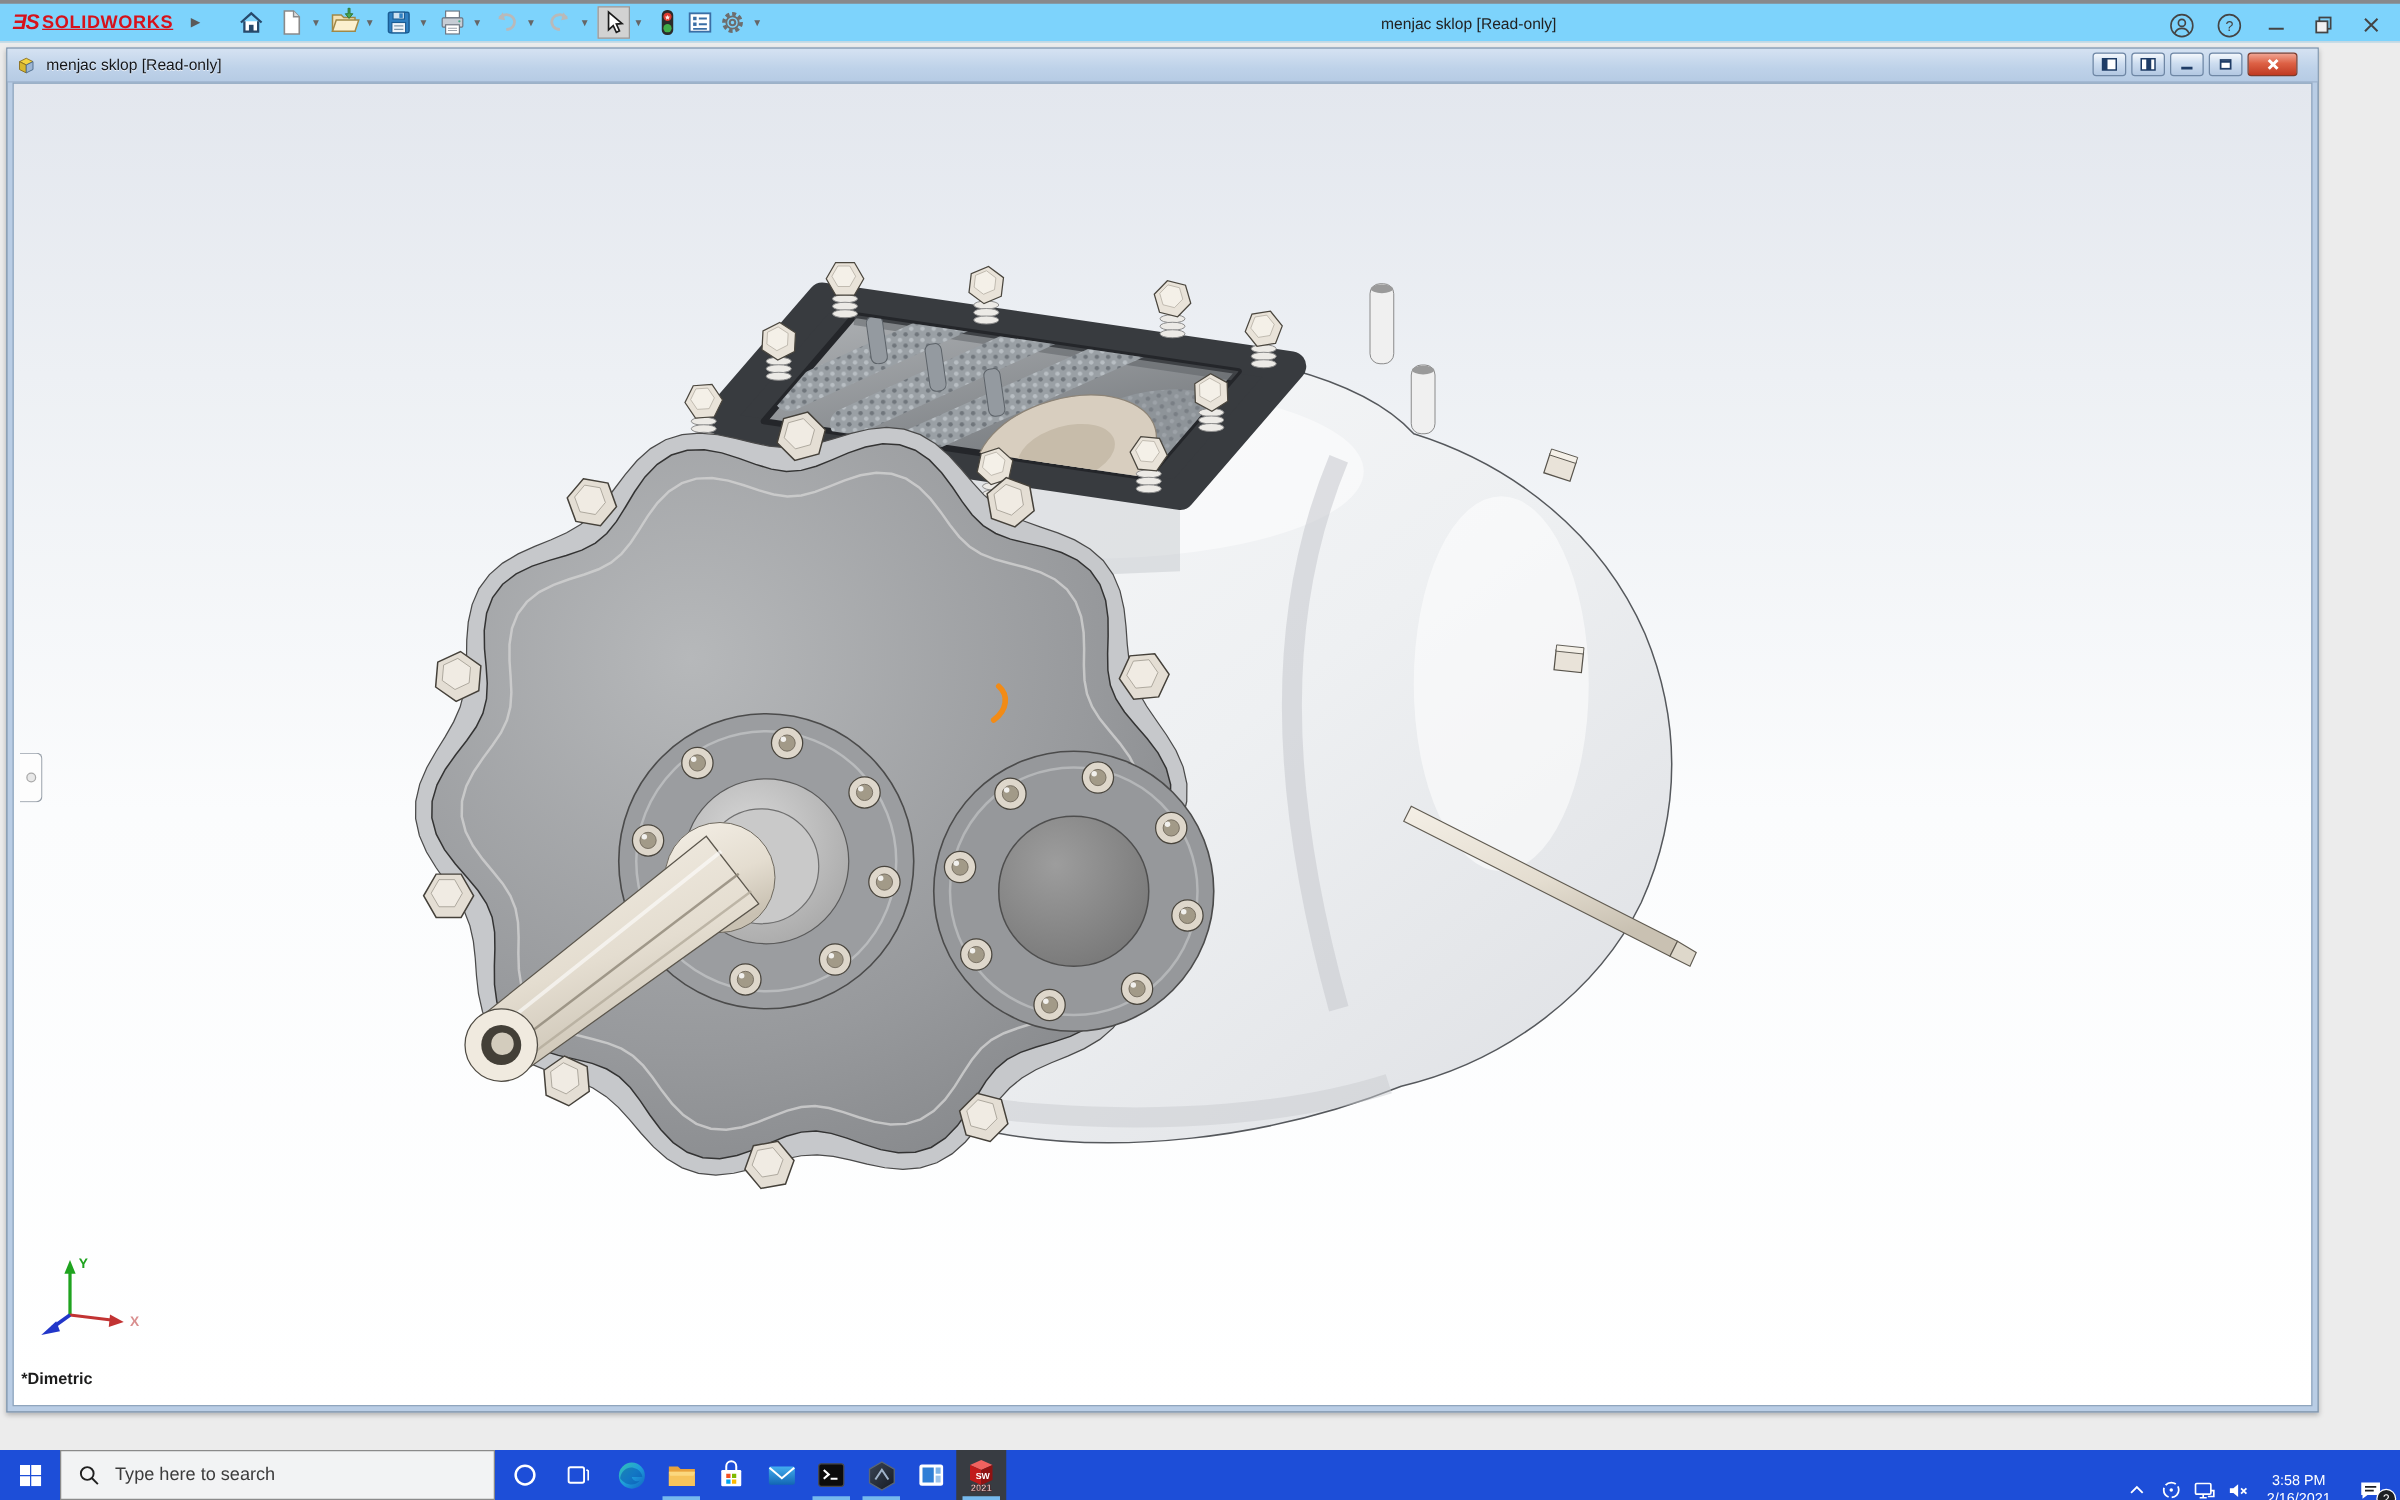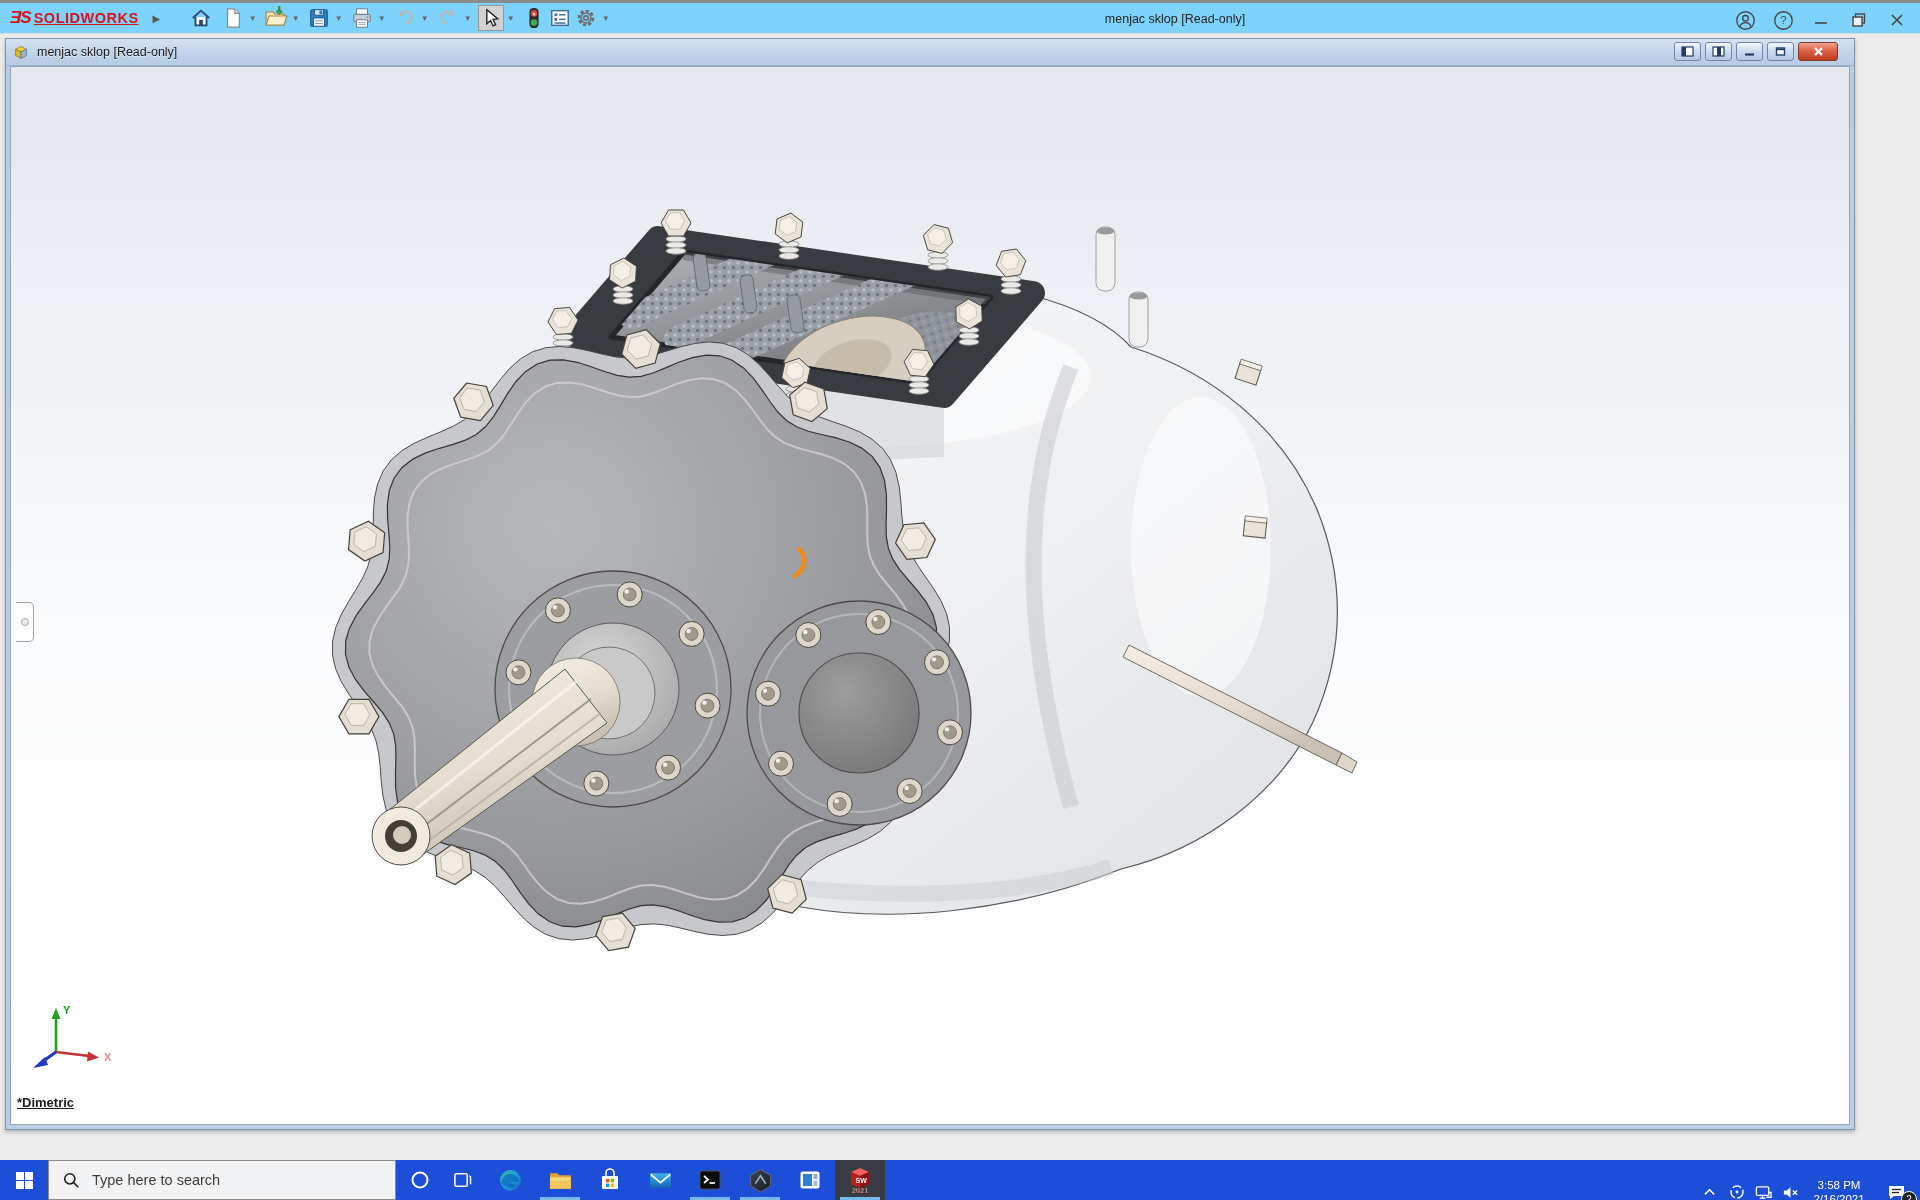--- a/index.html
+++ b/index.html
@@ -35,34 +35,34 @@
   #docbtns{position:absolute;right:16px;top:3px;display:flex;gap:4px;}
   .dbtn{width:27px;height:19px;border:1px solid #6f87a5;border-radius:3px;
     background:linear-gradient(#f4f8fc,#cdddf0 45%,#b3c8e2);display:flex;align-items:center;justify-content:center;}
   .dbtn.close{width:40px;background:linear-gradient(#f0a492,#dd6145 45%,#c03a22);border-color:#7e3a2a;}
   #viewport{position:absolute;left:4px;top:27px;right:4px;bottom:4px;
     background:linear-gradient(180deg,#e3e7ee 0%,#edf0f4 22%,#fbfcfd 55%,#ffffff 100%);
     border:1px solid #8fa5bd;overflow:hidden;}
   #panel-tab{position:absolute;left:5px;top:535px;width:18px;height:40px;background:#fdfdfd;
     border:1px solid #9aa2ab;border-left:none;border-radius:0 5px 5px 0;display:flex;align-items:center;justify-content:center;}
   #panel-tab .knob{width:8px;height:8px;border-radius:50%;border:1px solid #a9a9a9;background:#e8e8e8;}
-  #view-label{position:absolute;left:6px;bottom:14px;font-size:13px;font-weight:bold;color:#1c1c1c;text-decoration:underline;}
+  #view-label{position:absolute;left:6px;bottom:14px;font-size:13px;font-weight:bold;color:#1c1c1c;}
   #triad{position:absolute;left:14px;bottom:52px;}
 
   
   #taskbar{position:absolute;left:0;top:1160px;width:1920px;height:40px;background:#1d4ed8;display:flex;align-items:stretch;}
   #start{width:48px;display:flex;align-items:center;justify-content:center;}
   #searchbox{width:348px;background:#f2f3f4;border:1px solid #8a8a8a;display:flex;align-items:center;}
   #searchbox input{border:none;outline:none;background:transparent;font-size:14.5px;color:#1f1f1f;
     font-family:"Liberation Sans",sans-serif;width:270px;}
   #searchbox input::placeholder{color:#3c3c3c;opacity:1;}
   #searchbox .mag{margin:0 10px 0 14px;}
   .tb-btn{width:48px;display:flex;align-items:center;justify-content:center;position:relative;}
   #apps{display:flex;position:absolute;left:485px;top:0;height:40px;}
-  .app{width:50px;height:40px;display:flex;align-items:center;justify-content:center;position:relative;}
+  .app{width:40px;height:40px;display:flex;align-items:center;justify-content:center;position:relative;}
   .app.active{background:#383c42;}
   .app .uline{position:absolute;left:5px;right:5px;bottom:0;height:3px;background:#76b9ed;}
   #tray{position:absolute;right:0;top:12px;height:40px;display:flex;align-items:center;}
   .trayicn{width:27px;height:40px;display:flex;align-items:center;justify-content:center;}
   #clock{width:62px;text-align:center;color:#fff;font-size:11.5px;line-height:14px;margin:0 4px;}
   #action{width:46px;height:40px;display:flex;align-items:center;justify-content:center;position:relative;}
   #badge{position:absolute;right:3px;bottom:5px;width:16px;height:16px;border-radius:50%;
     background:#1d2024;border:1.5px solid #fff;color:#fff;font-size:10px;display:flex;align-items:center;justify-content:center;}
 </style>
 </head>

